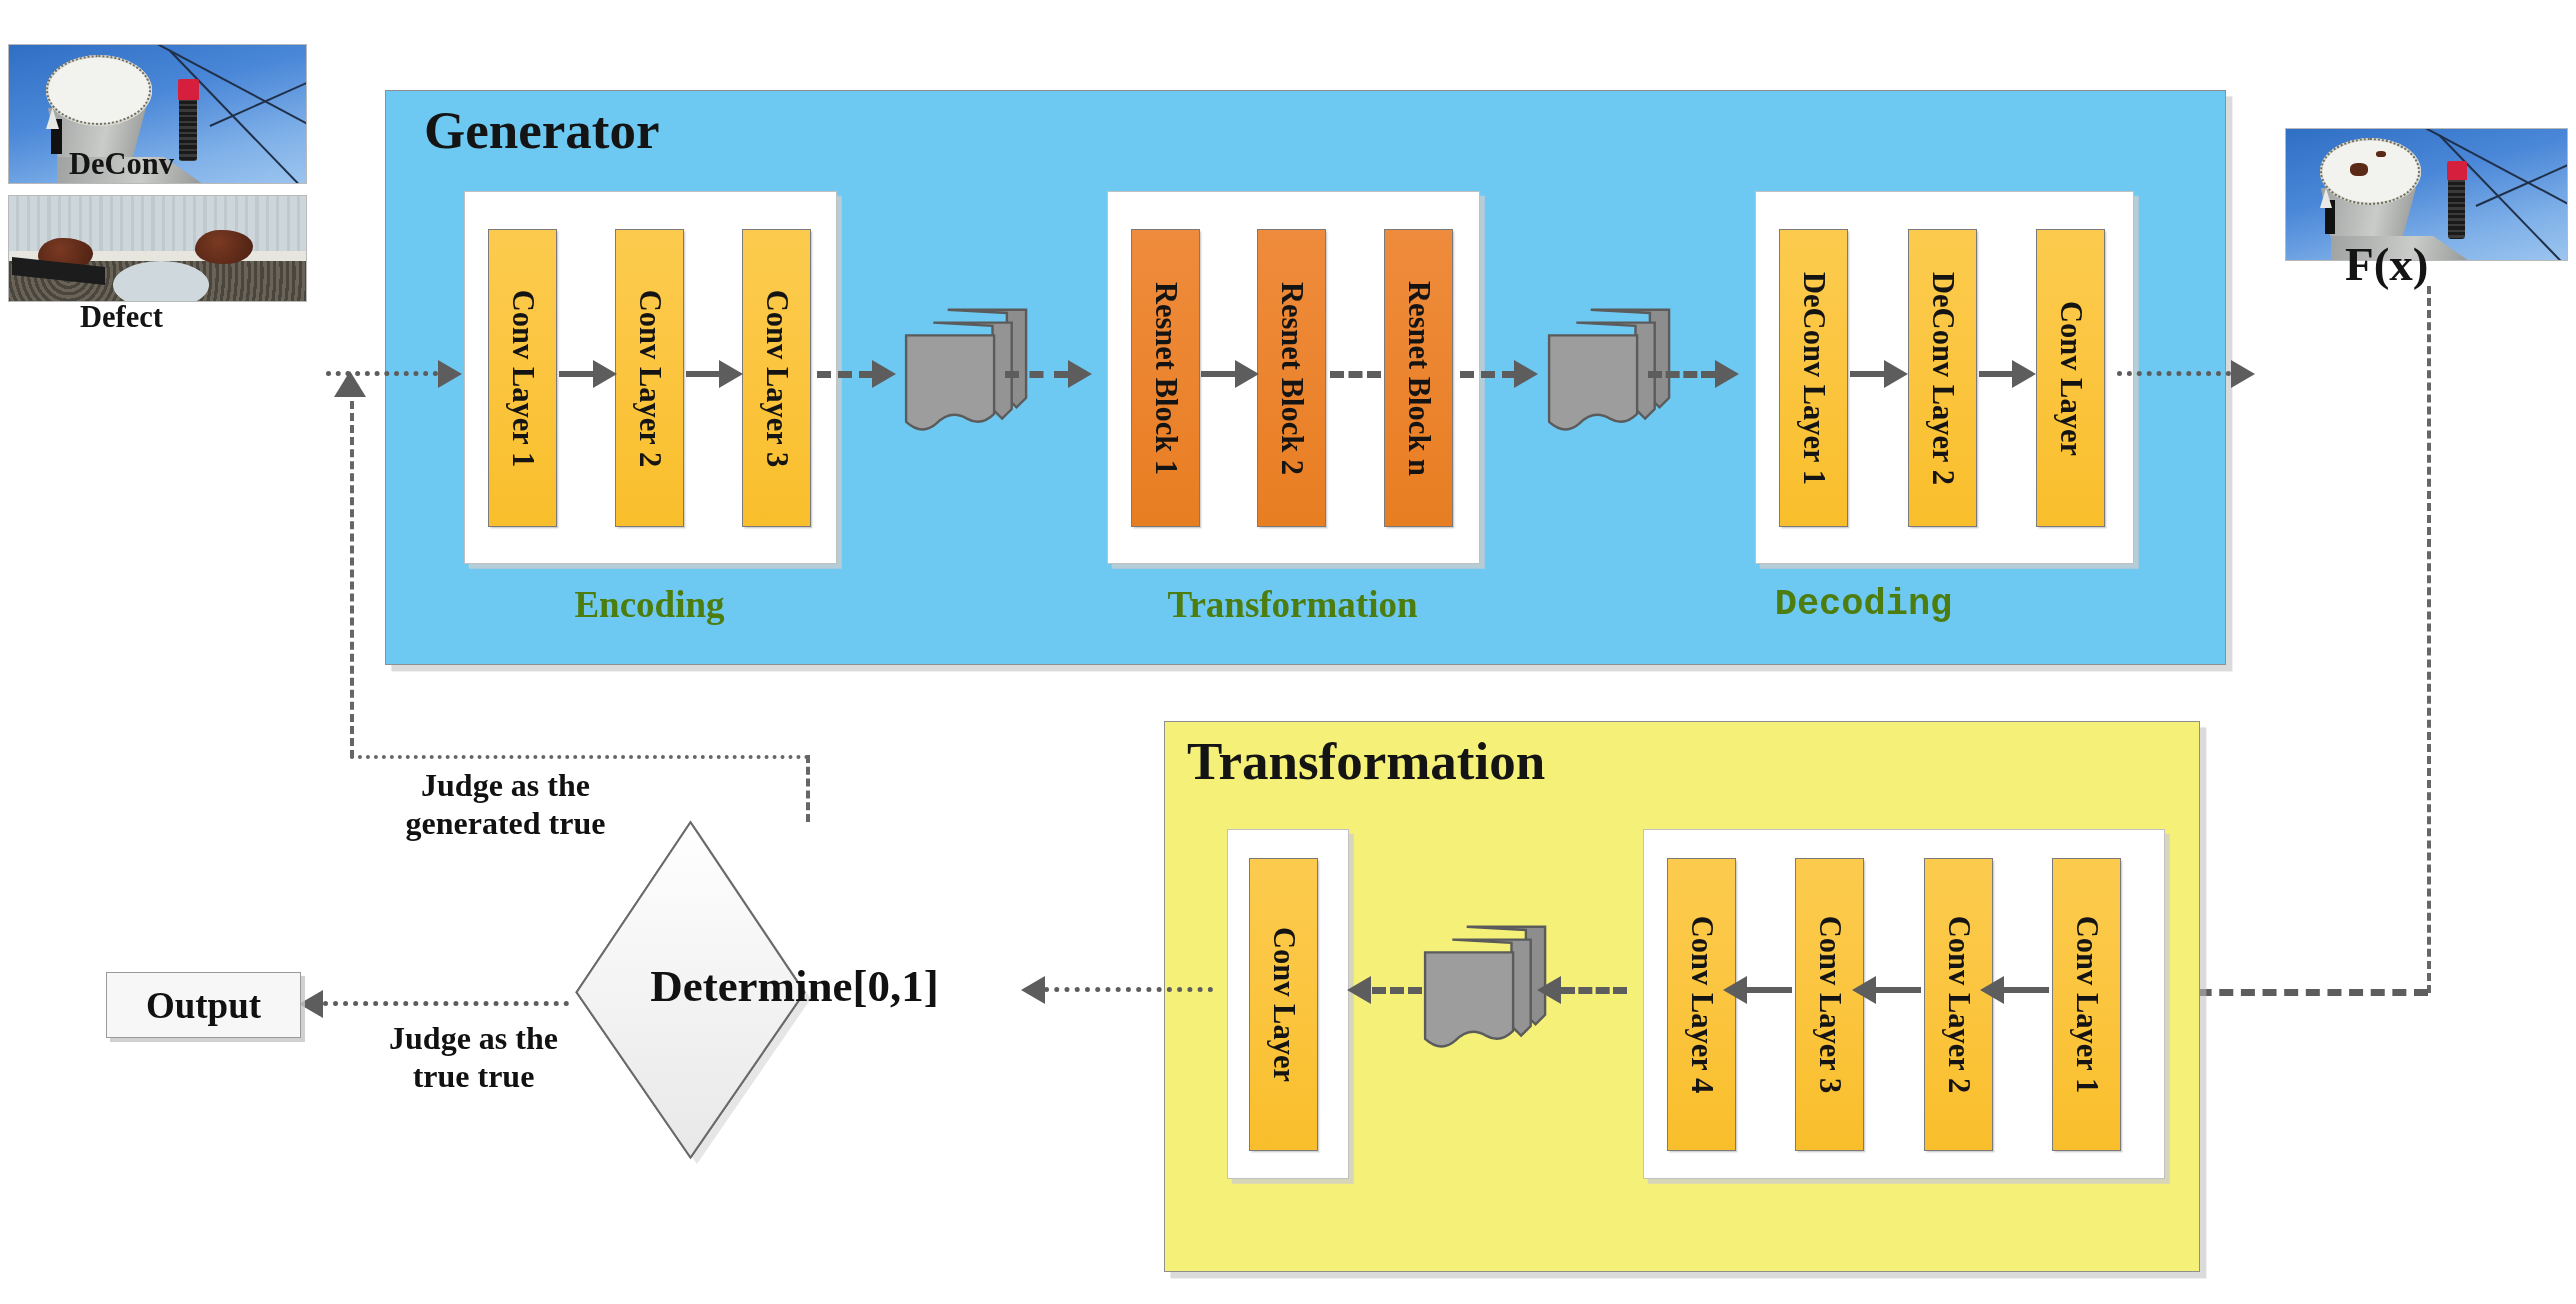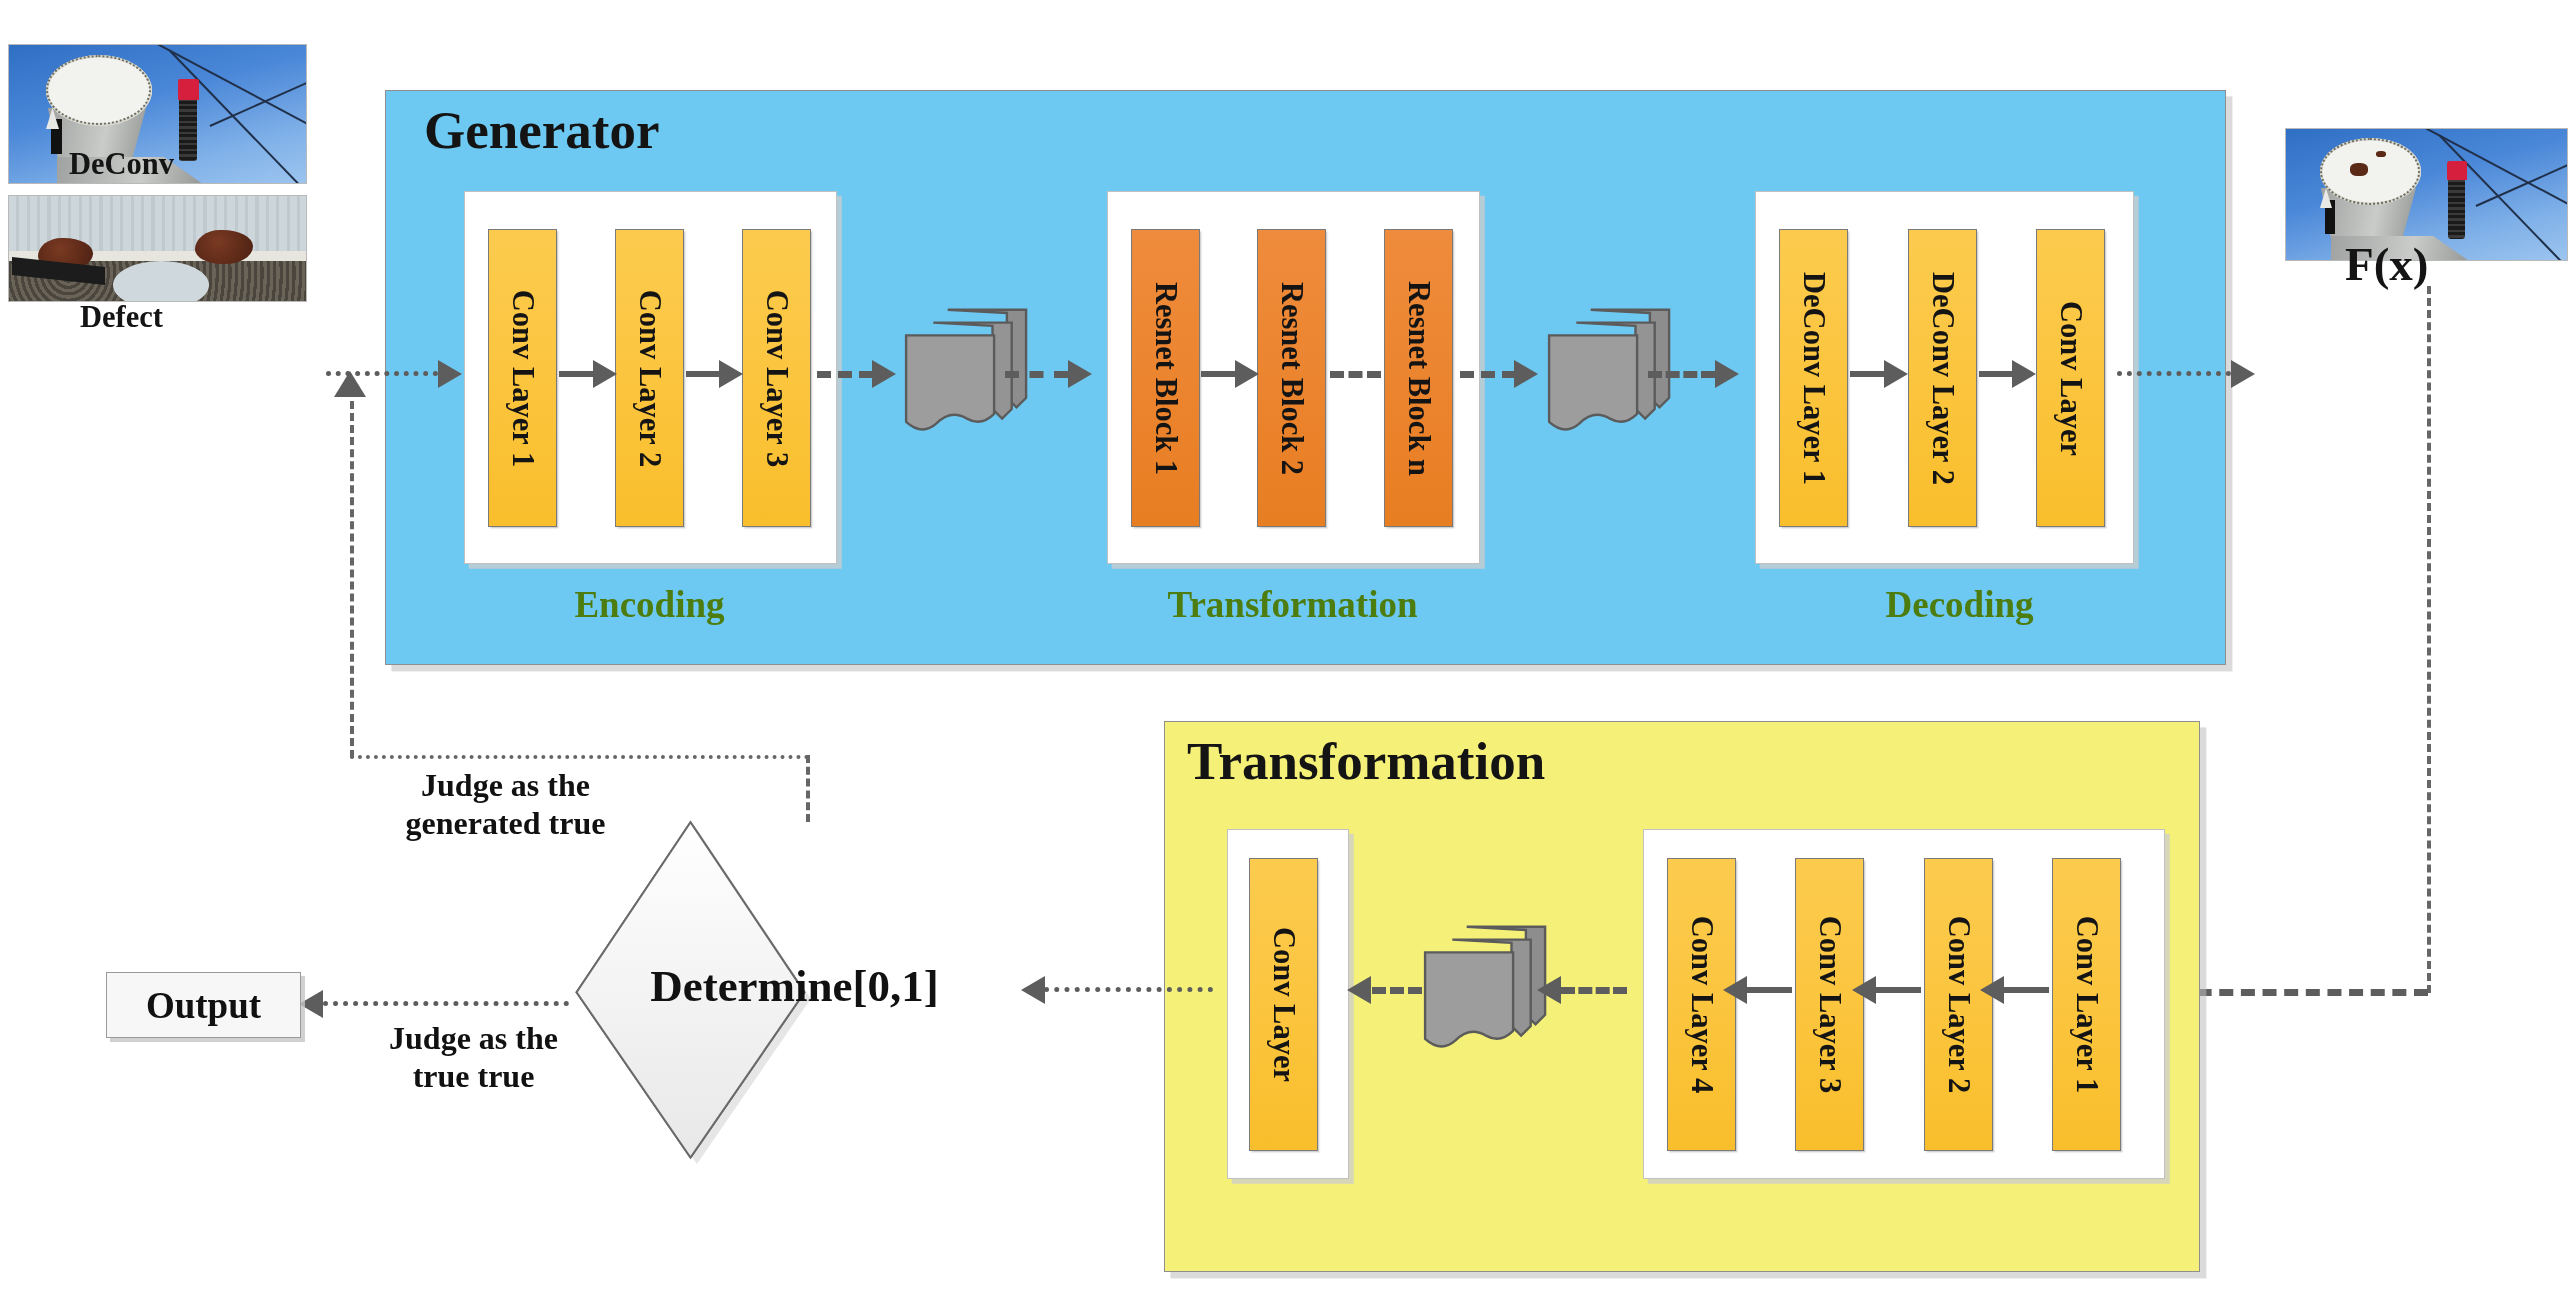--- a/index.html
+++ b/index.html
@@ -151,21 +151,21 @@
 <div class="stage" style="left:1755px;top:191px;width:377px;height:371px;"></div>
 <div class="bar bar-yellow" style="left:1779px;top:229px;width:67px;height:296px;">
   <span>DeConv Layer 1</span>
 </div>
 <div class="bar bar-yellow" style="left:1908px;top:229px;width:67px;height:296px;">
   <span>DeConv Layer 2</span>
 </div>
 <div class="bar bar-yellow" style="left:2036px;top:229px;width:67px;height:296px;">
   <span>Conv Layer</span>
 </div>
-<div class="stage-label" style="left:1771px;top:583px;width:377px;">Decoding</div>
+<div class="stage-label" style="left:1675px;top:583px;width:377px;font-family:Liberation Mono, monospace;">Decoding</div>
 
 <div class="solid-line" style="left:559px;top:371px;width:37px;"></div>
 <div class="head-r" style="left:593px;top:360px;"></div>
 <div class="solid-line" style="left:686px;top:371px;width:37px;"></div>
 <div class="head-r" style="left:719px;top:360px;"></div>
 
 <div class="solid-line" style="left:1201px;top:371px;width:37px;"></div>
 <div class="head-r" style="left:1235px;top:360px;"></div>
 <div class="dash-h" style="left:1330px;top:371px;width:51px;"></div>
 

